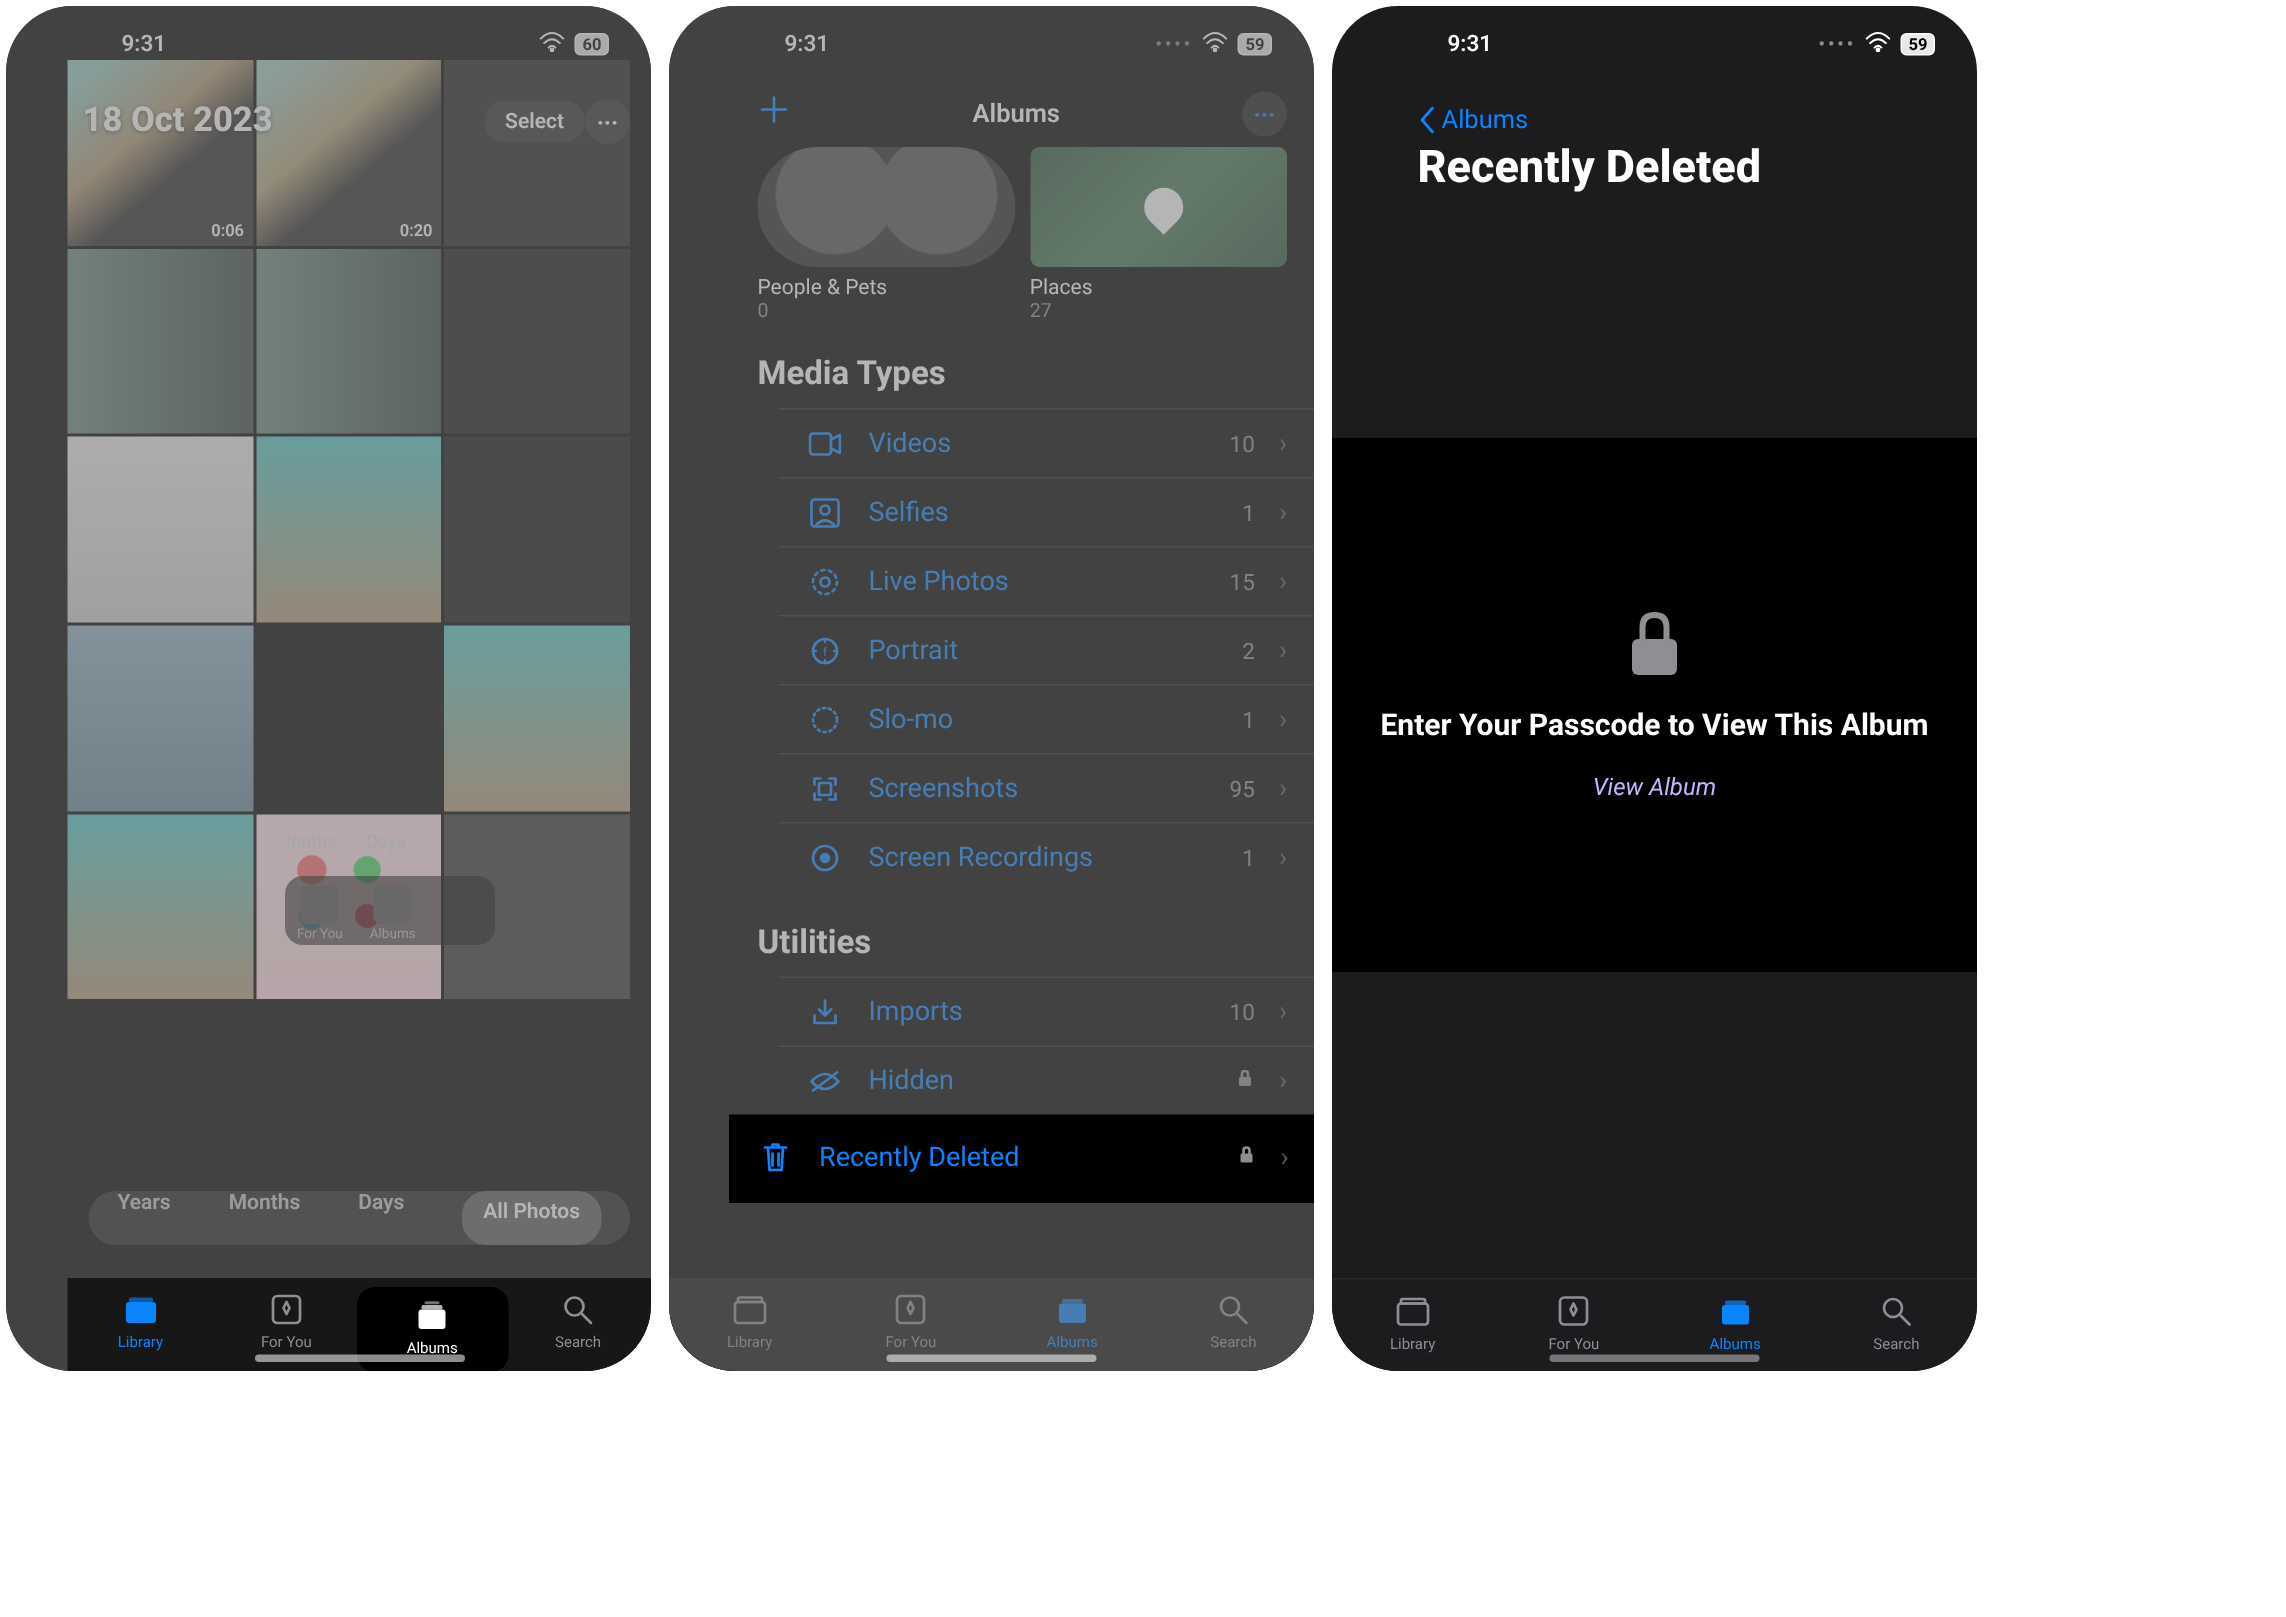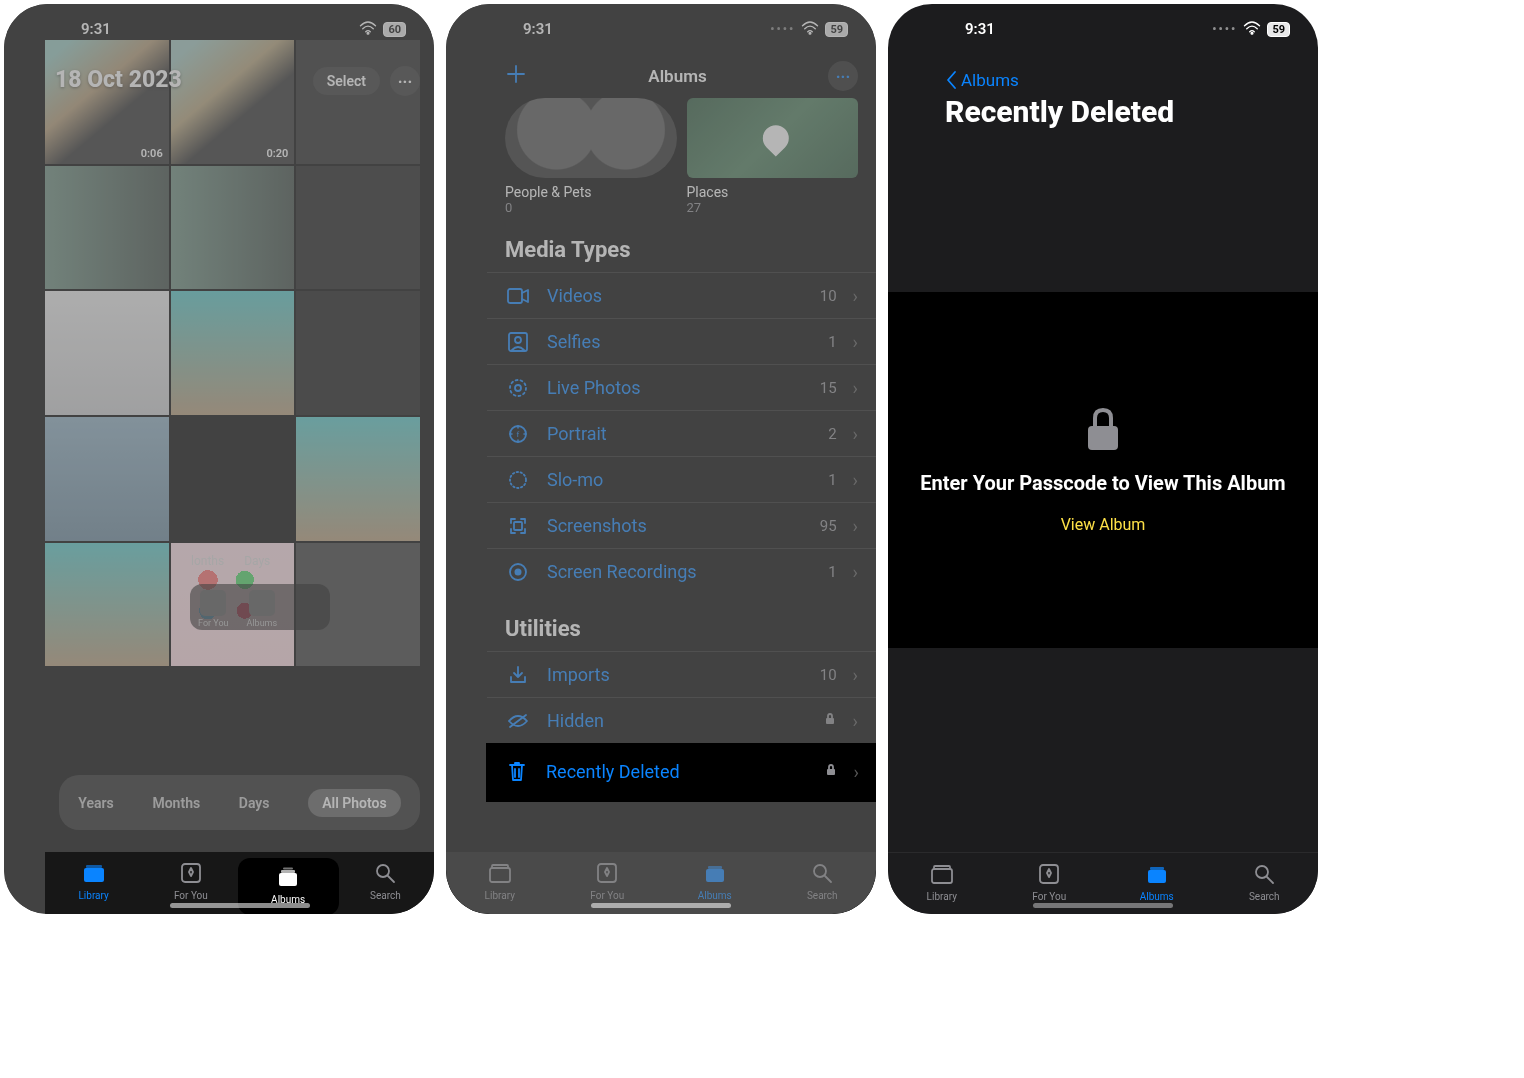--- a/index.html
+++ b/index.html
@@ -86,36 +86,36 @@
          linear-gradient(180deg,#ffe1e8,#fedce2);
        }
   .t15{ background: #3a3a3a; }
 
   .s1-header-row {
     position: absolute; top: 12px; left: 10px; right: 14px;
     display:flex; justify-content: space-between; align-items:flex-start;
     z-index: 3; color:#fff;
   }
   .s1-date { font-size: 23px; font-weight: 800; text-shadow:0 1px 3px rgba(0,0,0,.5);}
-  .s1-actions { display:flex; gap:10px; align-items:center; }
+  .s1-actions { display:flex; align-items:center; }
   .pill-btn {
     background: rgba(60,60,60,.6); backdrop-filter: blur(10px);
     color:#fff; font-size:14px; font-weight:600;
     padding:6px 14px; border-radius:16px;
   }
   .round-btn {
     width:30px;height:30px;border-radius:15px;background:rgba(60,60,60,.6);
     display:flex;align-items:center;justify-content:center;color:#fff;font-weight:700;
   }
 
   .seg-control {
     position:absolute; bottom: 84px; left: 14px; right:14px;
-    height: 55px; border-radius: 20px;
+    height: 36px; border-radius: 20px;
     background: rgba(50,50,50,.75);
-    display:flex; align-items:center; justify-content:space-around;
+    display:flex; justify-content:space-around;
     color: rgba(255,255,255,.75); font-size:14px; font-weight:600;
     z-index:3;
   }
   .seg-item.active { background: rgba(120,120,120,.7); padding:6px 14px; border-radius:16px; color:#fff;}
 
   .tab-bar {
     position:absolute; bottom:0; left:0; right:0; height: 62px;
     background: rgba(20,20,20,.92);
     display:flex; justify-content:space-around; align-items:flex-start;
     padding-top: 8px;
@@ -161,20 +161,21 @@
   .tile-label { color:#fff; font-size:14px;}
   .tile-count { color:#8e8e93; font-size:13px;}
 
   .section-h { color:#fff; font-size:22px; font-weight:700; padding: 22px 18px 10px; }
   .list-row {
     display:flex; align-items:center; gap: 16px;
     padding: 12px 18px 12px 18px;
     color:#0a84ff; font-size:18px;
     border-top: 0.5px solid rgba(255,255,255,.12);
     position:relative;
+    margin-left:32px;
   }
   .list-row:first-of-type { border-top:none; }
   .list-row .ricn { width:26px; display:flex;justify-content:center; color:#0a84ff;}
   .list-row .rlabel { flex:1; }
   .list-row .rcount { color:#8e8e93; font-size:15px; }
   .list-row .chev { color:#555; }
   .list-row .lock-mini { color:#8e8e93; font-size:12px; margin-right:2px;}
   .list-row.focus-row {
     background:#000; z-index:10; position:relative;
     border-top-color: transparent;
@@ -190,21 +191,21 @@
   .s3-title { color:#fff; font-size:30px; font-weight:800; padding: 4px 16px 0;}
   .s3 { background:#1c1c1e; }
   .lock-panel {
     position:absolute; left:0; right:0; top: 288px; height: 356px;
     background:#000; display:flex; flex-direction:column;
     align-items:center; justify-content:center; gap:12px;
     padding: 0 30px;
   }
   .lock-big svg { width:38px; height:48px; }
   .lock-title { color:#fff; font-size:20px; font-weight:700; text-align:center; line-height:1.35;}
-  .view-link { color:#fde047; font-size:16px; margin-top:6px;}
+  .view-link { color:#c4b5fd; font-size:16px; margin-top:6px;font-style:italic;}
 
   
   svg { stroke: currentColor; fill: none; stroke-width:1.8; stroke-linecap:round; stroke-linejoin:round;}
 </style>
 </head>
 <body>
 
 <div class="screen dim-overlay">
   <div class="status-bar">
     <span>9:31</span>

